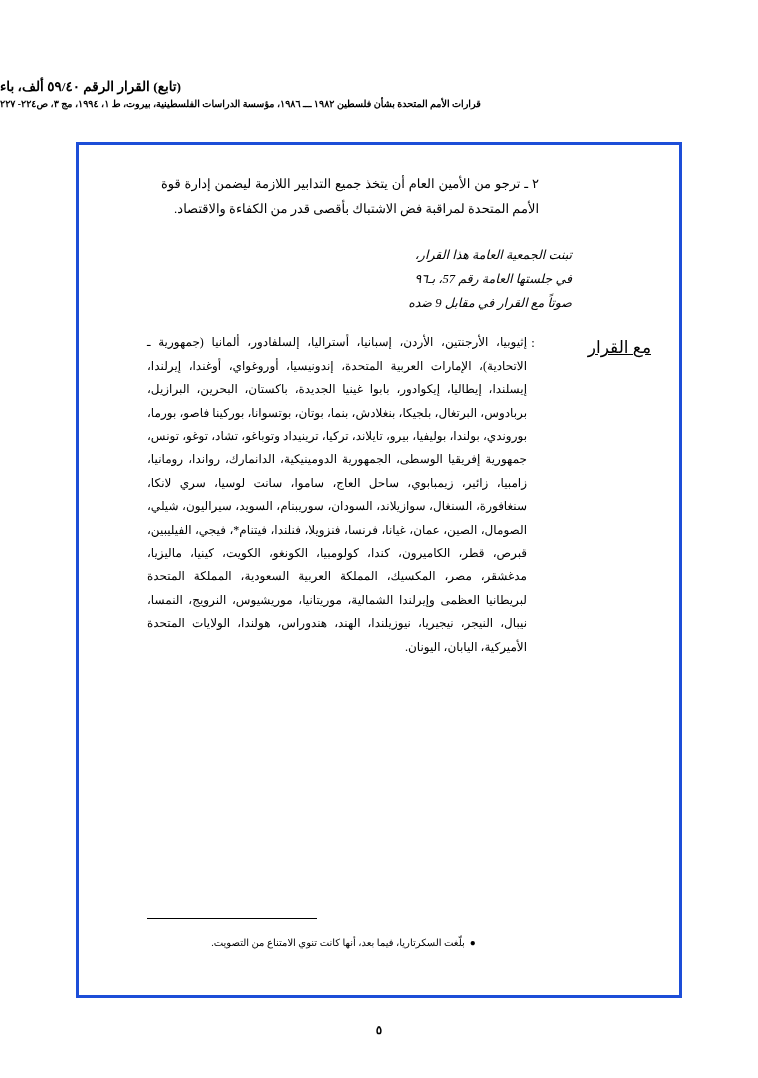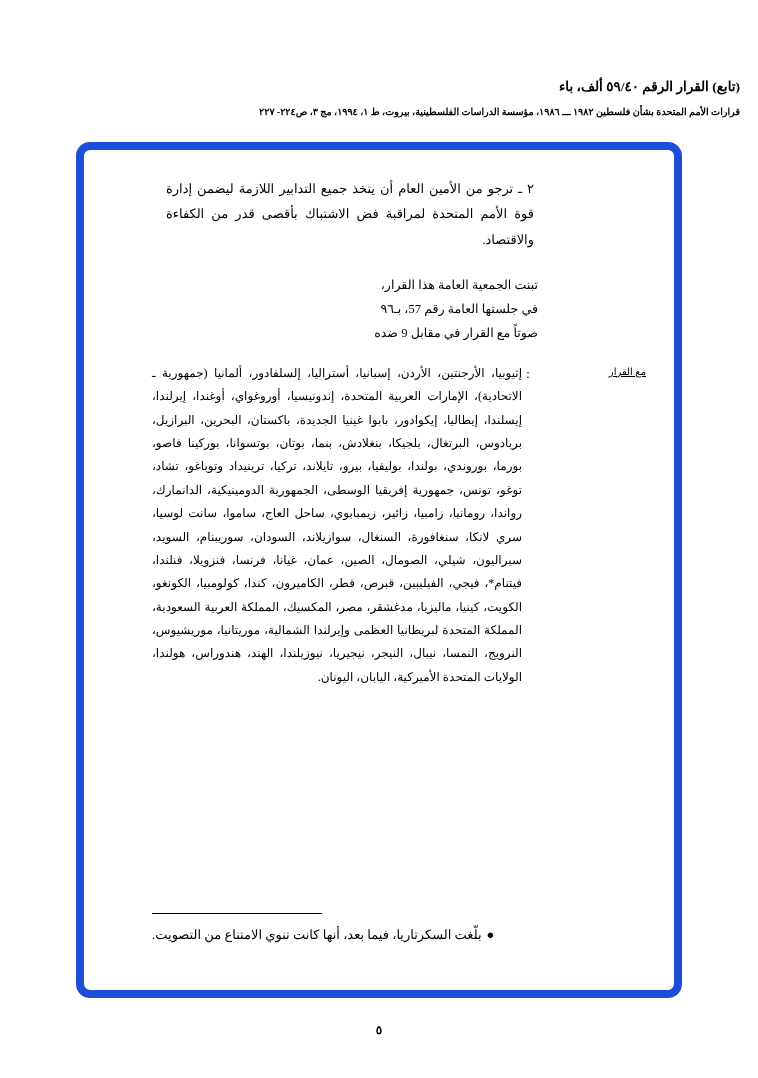--- a/index.html
+++ b/index.html
@@ -20,46 +20,45 @@
     position: absolute;
     inset: 0;
   }
 
   
   .doc-header {
     position: absolute;
     top: 78px;
     left: 0;
     right: 18px;
-    text-align: right;
+    text-align: left;
   }
   .doc-title {
     font-size: 13.5px;
     font-weight: bold;
     letter-spacing: 0.2px;
     line-height: 1.4;
     direction: rtl;
   }
   .doc-source {
-    margin-top: 8px;
     font-size: 9.6px;
     font-weight: bold;
     line-height: 1.4;
     direction: rtl;
   }
 
   
   .frame {
     position: absolute;
     top: 142px;
     left: 76px;
     width: 606px;
     height: 856px;
-    border: 8px solid #1d4ed8;
-    border-radius: 14px;
+    border: 3px solid #1d4ed8;
+    border-radius: 0;
     box-sizing: border-box;
     background: #ffffff;
   }
 
   .frame-inner {
     position: absolute;
     top: 26px;
     right: 28px;
     left: 28px;
     bottom: 14px;
@@ -75,36 +74,37 @@
     margin-right: 112px;
     margin-left: 54px;
   }
 
   .adopt-block {
     direction: rtl;
     text-align: right;
     font-size: 12.6px;
     line-height: 1.9;
     margin-top: 22px;
-    margin-right: 108px;
+    margin-right: 79px;
+    font-style: italic;
   }
   .adopt-block div { white-space: nowrap; }
 
   
   .vote-row {
     display: flex;
     flex-direction: row;
     direction: rtl;
     margin-top: 16px;
     align-items: flex-start;
   }
   .vote-label {
     flex: 0 0 auto;
     width: 112px;
-    font-size: 10px;
+    font-size: 17px;
     line-height: 1.95;
     padding-right: 0;
     white-space: nowrap;
     text-decoration: underline;
   }
   .vote-colon {
     flex: 0 0 auto;
     width: 12px;
     font-size: 12.6px;
     line-height: 1.95;
@@ -124,26 +124,26 @@
   .footnote-rule {
     position: absolute;
     left: 40px;
     bottom: 62px;
     width: 170px;
     border-top: 1px solid #000;
   }
   .footnote {
     position: absolute;
     right: 96px;
-    left: 40px;
+    left: 25px;
     bottom: 30px;
     direction: rtl;
-    font-size: 13px;
+    font-size: 10px;
     line-height: 1.7;
-    text-align: left;
+    text-align: center;
   }
   .footnote .bullet {
     display: inline-block;
     margin-left: 5px;
   }
 
   
   .page-number {
     position: absolute;
     bottom: 40px;

